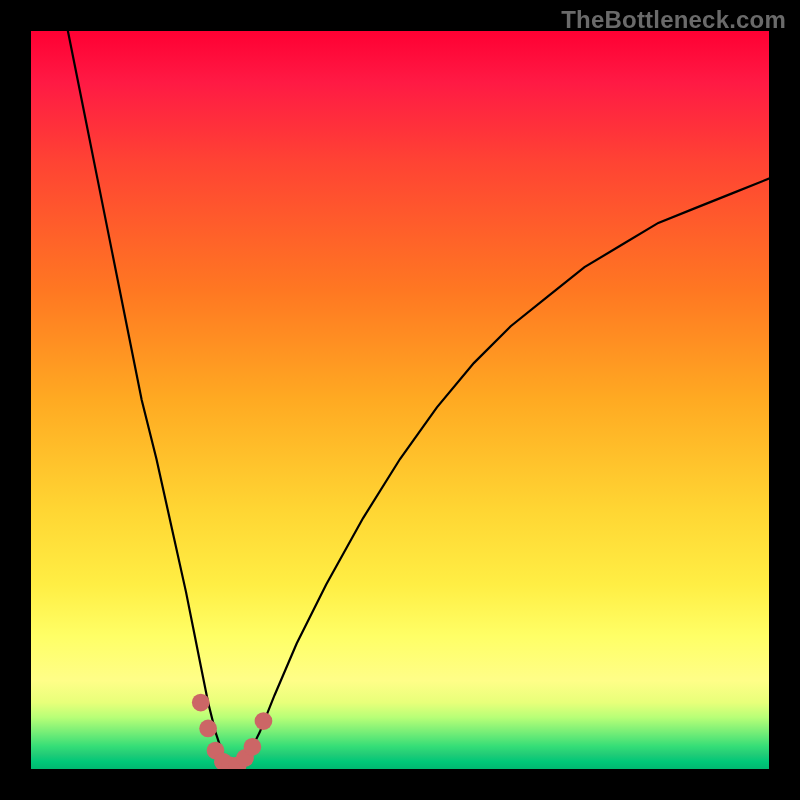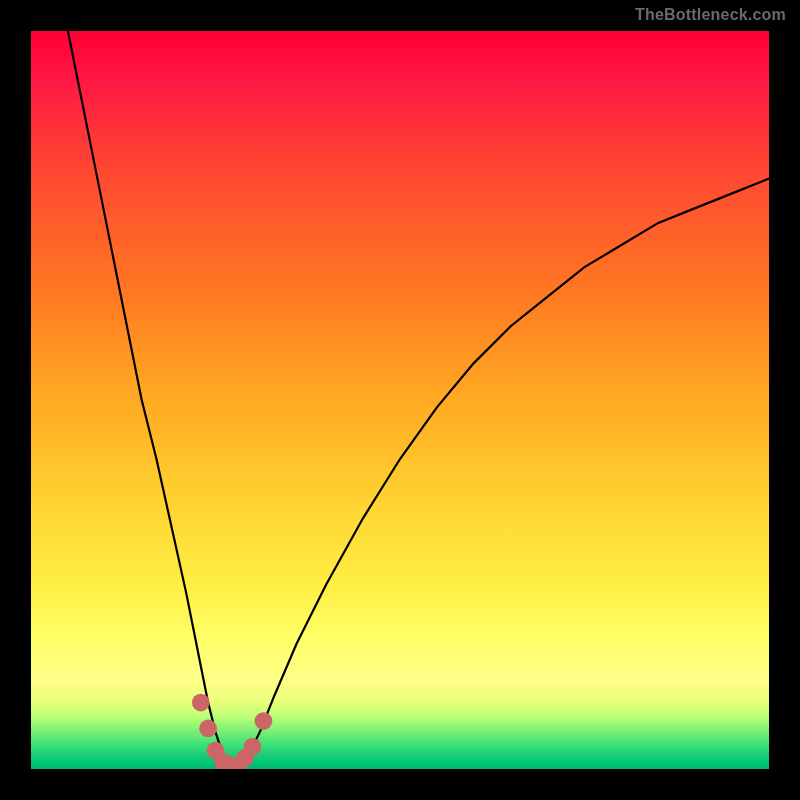--- a/index.html
+++ b/index.html
@@ -60,21 +60,21 @@
   }
   .marker {
     fill: #cc6666;
     stroke: none;
   }
   .watermark {
     position: absolute;
     top: 6px;
     right: 14px;
     font-family: Arial, Helvetica, sans-serif;
-    font-size: 16px;
+    font-size: 24px;
     font-weight: 600;
     color: #6a6a6a;
     letter-spacing: 0.2px;
     margin-left: 8px;
   }
 </style>
 </head>
 <body>
 
 <div class="chart-wrapper">

